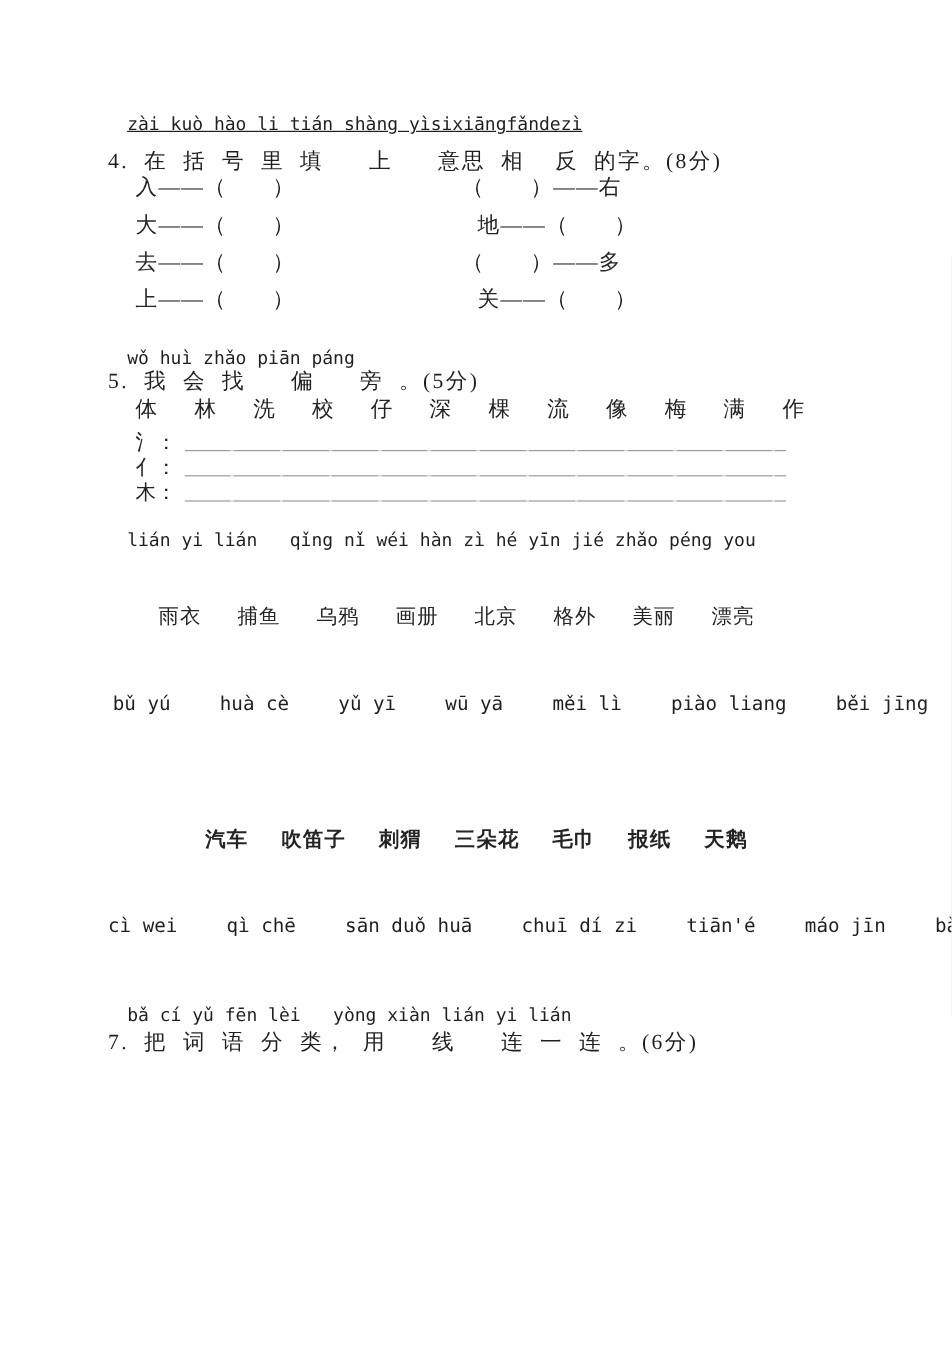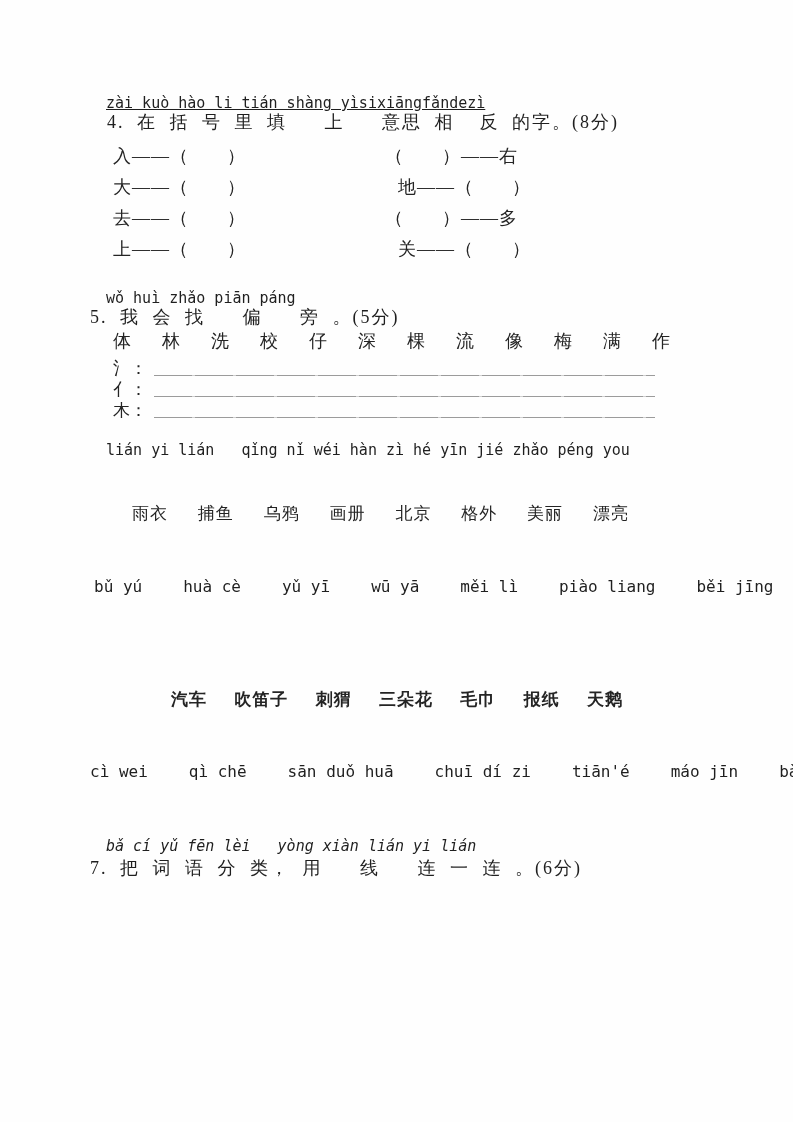--- a/index.html
+++ b/index.html
@@ -62,21 +62,21 @@
     color:#1f1f1f;
     gap:41px;
   }
 </style>
 </head>
 <body>
 
 <div class="page">
 
   <div class="pinyin" style="left:106px; top:94px;text-decoration:underline;">zài kuò hào li tián shàng yìsixiāngfǎndezì</div>
-  <div class="hanzi-title" style="left:90px; top:110px;margin-left:17px;">4. 在 括 号 里 填   上   意思 相  反 的字。(8分)</div>
+  <div class="hanzi-title" style="left:90px; top:122px;">4. 在 括 号 里 填   上   意思 相  反 的字。(8分)</div>
 
   <div class="pair-col" style="left:113px; top:141px;">
     <div class="pair-row">入——（　　）</div>
     <div class="pair-row">大——（　　）</div>
     <div class="pair-row">去——（　　）</div>
     <div class="pair-row">上——（　　）</div>
   </div>
 
   <div class="pair-col" style="left:385px; top:141px;">
     <div class="pair-row">（　　）——右</div>
@@ -153,16 +153,16 @@
   <div class="pinyin-row" style="left:90px; top:762px; width:623px;">
     <span>cì wei</span>
     <span>qì chē</span>
     <span>sān duǒ huā</span>
     <span>chuī dí zi</span>
     <span>tiān'é</span>
     <span>máo jīn</span>
     <span>bào zhǐ</span>
   </div>
 
-  <div class="pinyin" style="left:106px; top:837px;font-style:italic;">bǎ cí yǔ fēn lèi   yòng xiàn lián yi lián</div>
+  <div class="pinyin" style="left:106px; top:837px;">bǎ cí yǔ fēn lèi   yòng xiàn lián yi lián</div>
   <div class="hanzi-title" style="left:90px; top:856px;">7. 把 词 语 分 类， 用   线   连 一 连 。(6分)</div>
 
 </div>
 
 </body></html>

